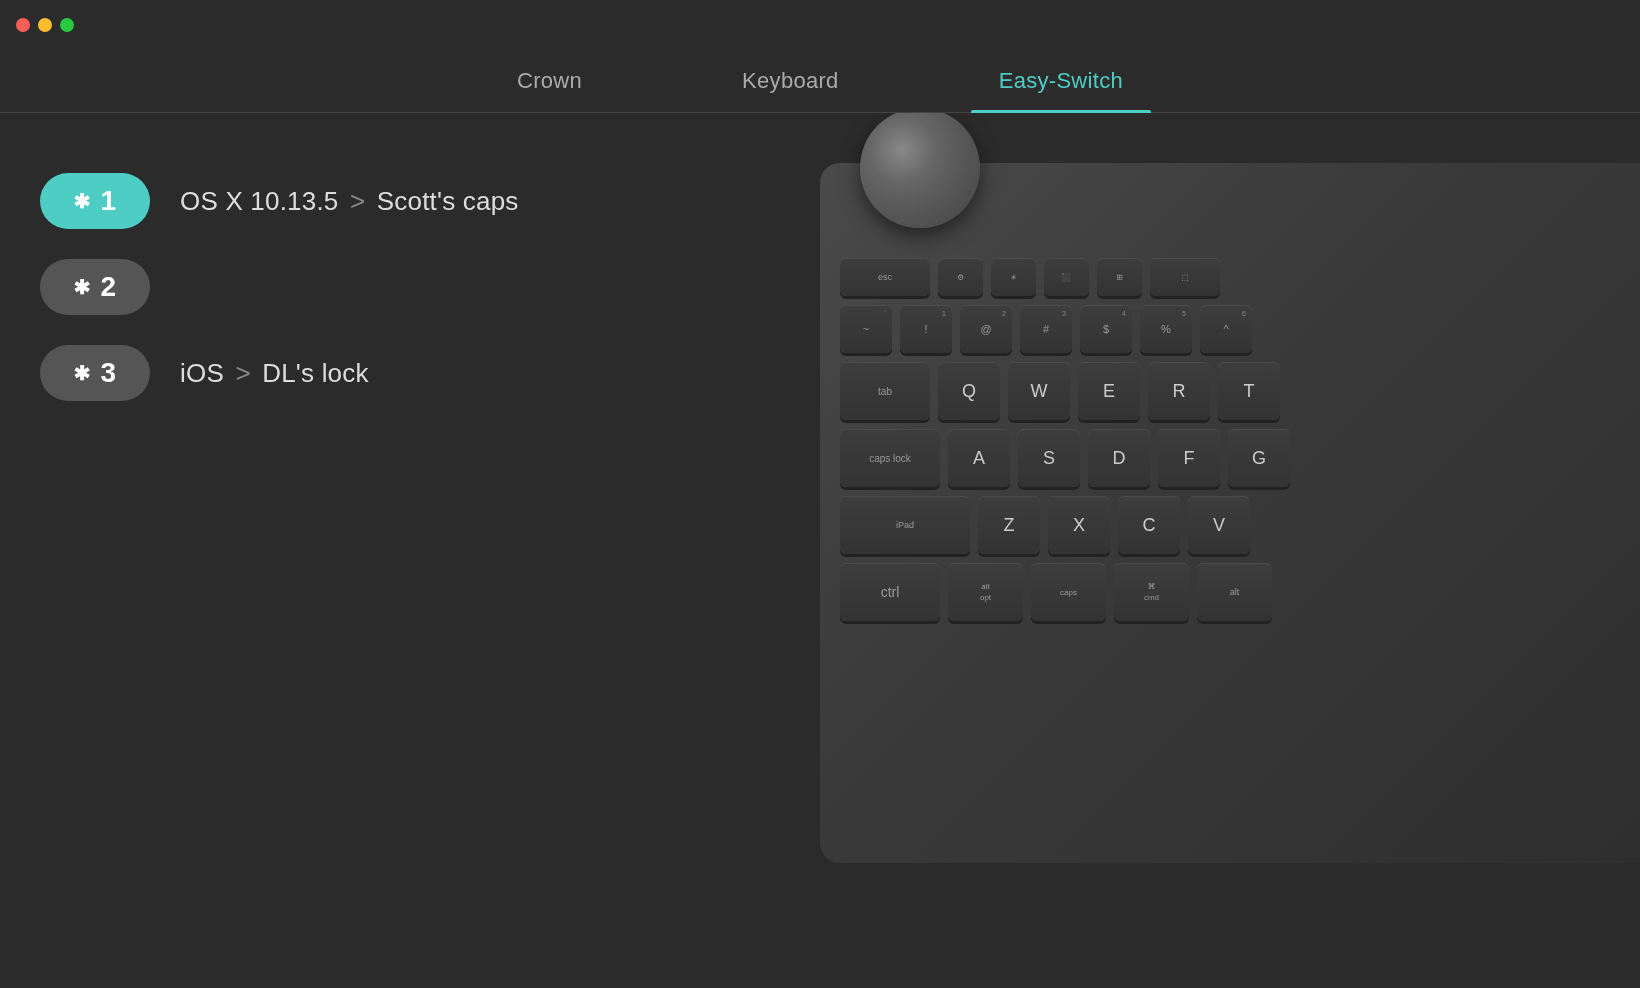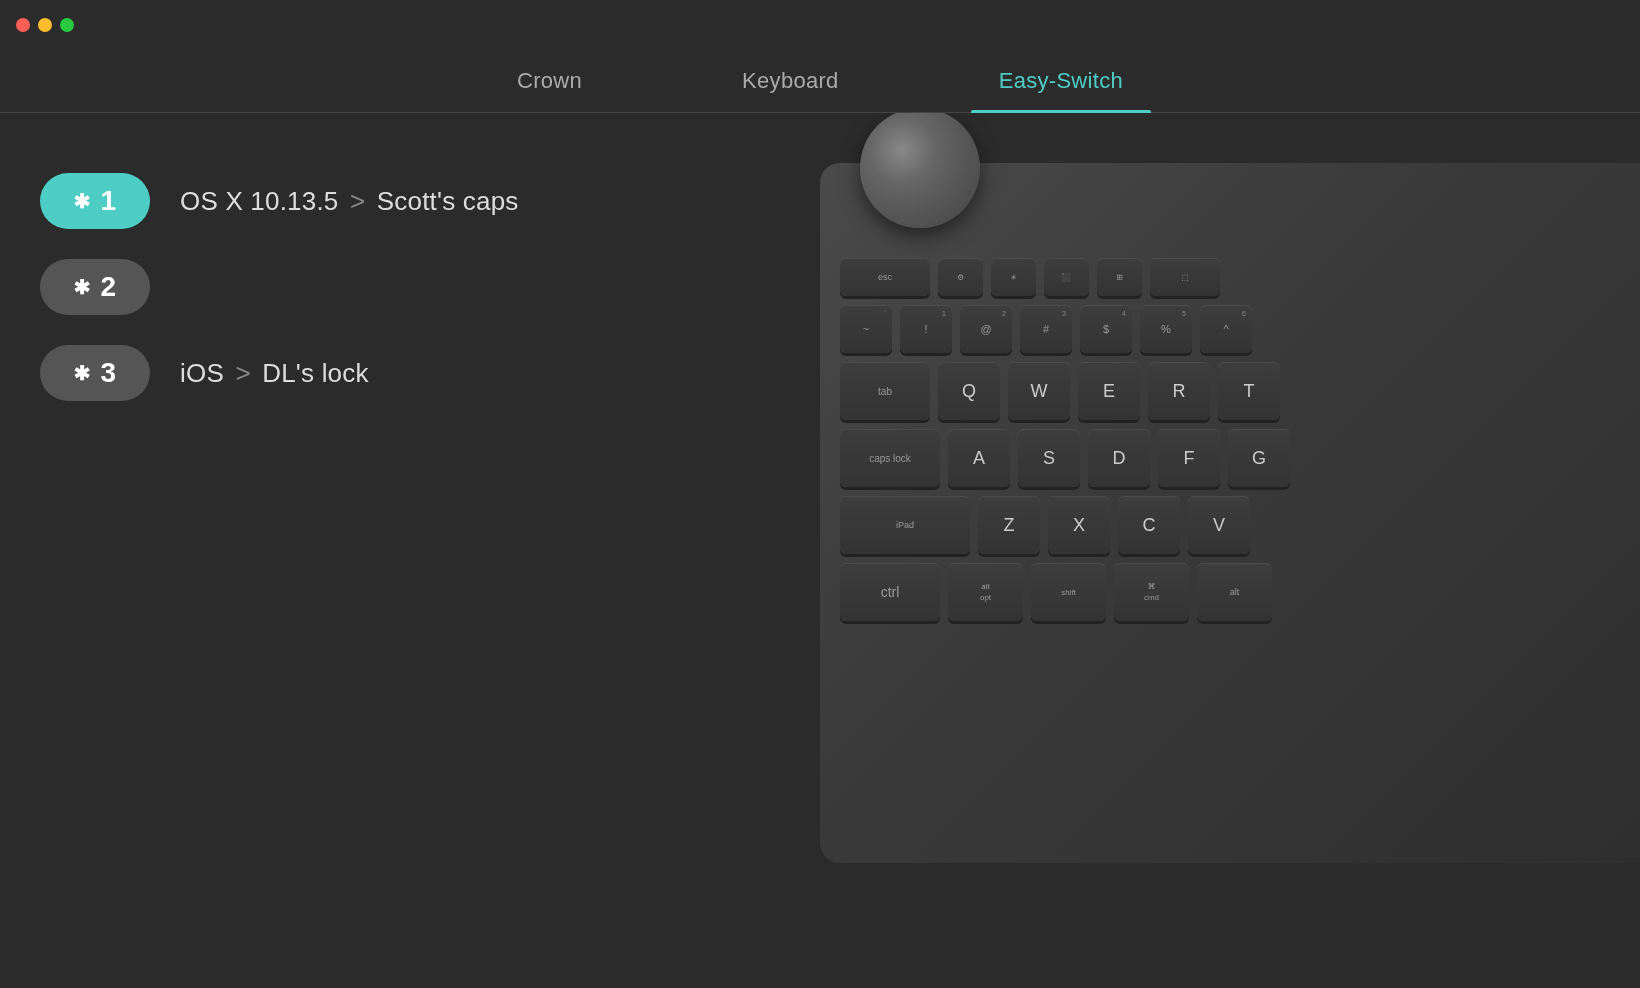--- a/index.html
+++ b/index.html
@@ -410,21 +410,21 @@
           </div>
 
           <div class="key-row">
             <div class="key key-ctrl-wide">
               <span style="font-size:14px">ctrl</span>
             </div>
             <div class="key key-mod">
               <span style="font-size:8px; text-align:center; line-height:1.4">alt<br>opt</span>
             </div>
             <div class="key key-mod">
-              <span style="font-size:8px">shift</span>
+              <span style="font-size:8px">caps</span>
             </div>
             <div class="key key-mod">
               <span style="font-size:8px; text-align:center; line-height:1.4">⌘<br>cmd</span>
             </div>
             <div class="key key-mod">
               <span style="font-size:9px">alt</span>
             </div>
           </div>
 
         </div>

